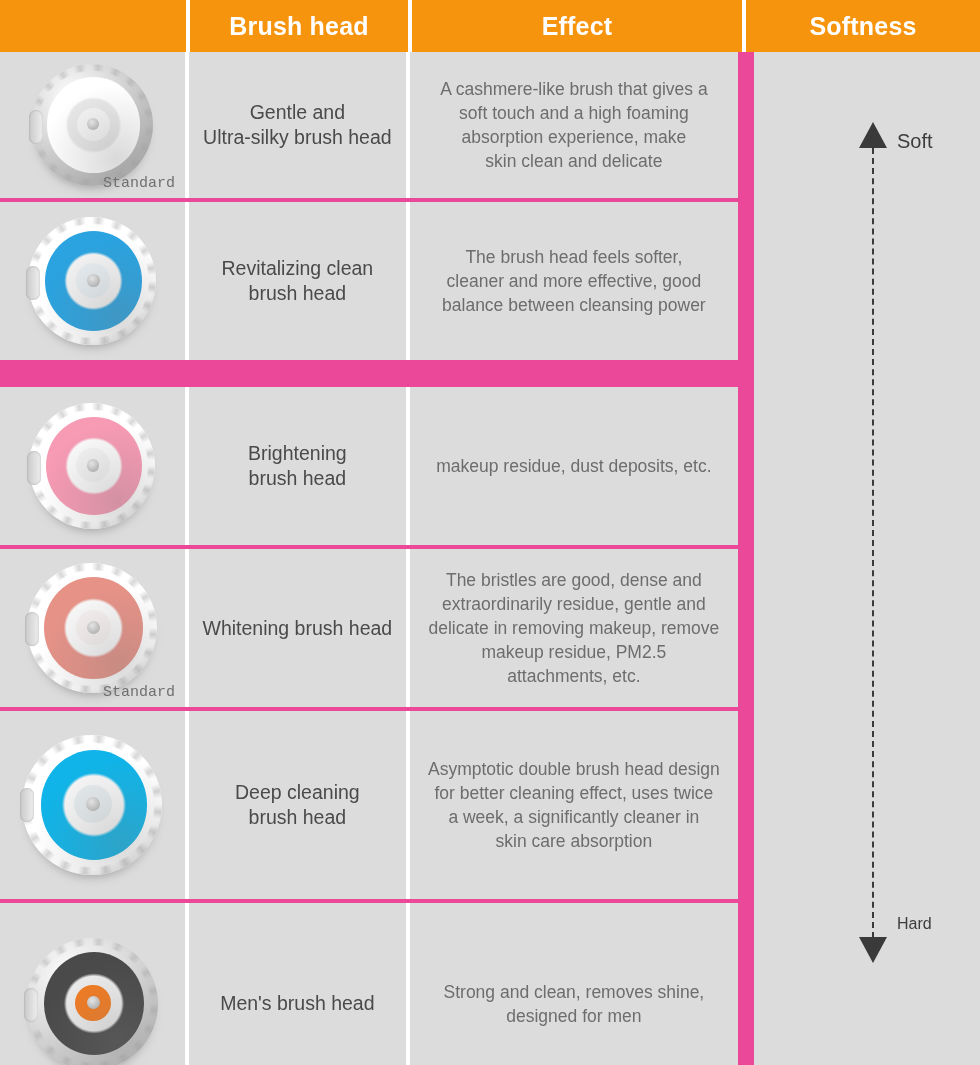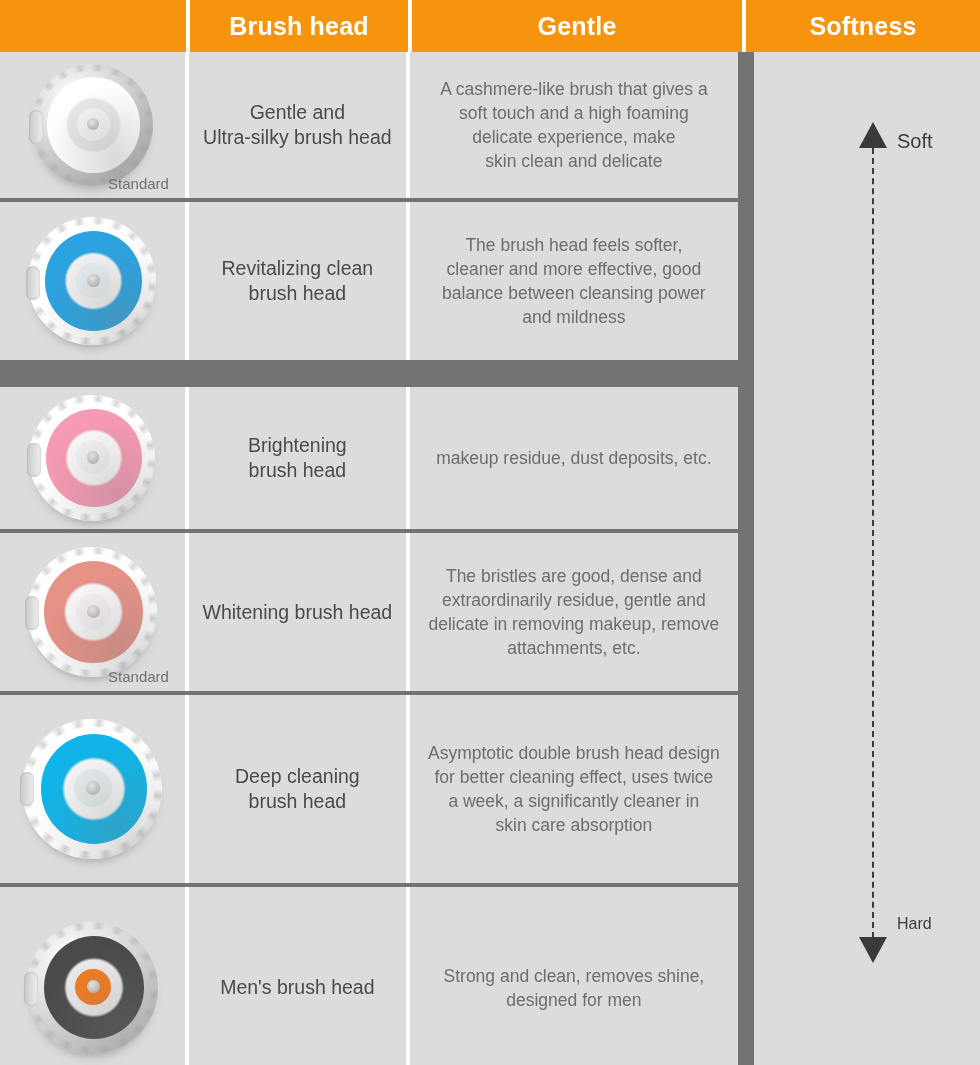--- a/index.html
+++ b/index.html
@@ -5,21 +5,21 @@
   html,body{margin:0;padding:0;}
   body{
     width:980px;height:1065px;
     background:#ffffff;
     font-family:"Liberation Sans", sans-serif;
     overflow:hidden;
   }
   .sheet{
     position:relative;
     width:980px;height:1065px;
-    background:#737373;
+    background:#ec4899;
   }
 
   
   .header-row{
     position:absolute;left:0;top:0;width:980px;height:52px;
     display:flex;
   }
   .hcell{
     height:52px;
     background:#f7940d;
@@ -80,23 +80,24 @@
     color:#6d6d6d;
     font-size:17.5px;
     line-height:24px;
     padding:0 12px;
     box-sizing:border-box;
   }
   .vgap{width:4px;background:#ffffff;}
 
   .std-label{
     position:absolute;
-    right:16px;bottom:6px;
+    right:10px;bottom:6px;
     font-size:15px;
     color:#707070;
+    font-family:Liberation Mono, monospace;
   }
 
   
   .brush{
     position:relative;
     border-radius:50%;
     box-shadow:0 8px 10px -6px rgba(120,120,120,.55);
   }
   .brush .body{
     position:absolute;inset:0;border-radius:50%;
@@ -193,21 +194,21 @@
 </head>
 <body>
 
 <div class="sheet">
 
   <div class="header-row">
     <div class="hcell h-img"></div>
     <div class="hgap"></div>
     <div class="hcell h-name">Brush head</div>
     <div class="hgap"></div>
-    <div class="hcell h-effect">Gentle</div>
+    <div class="hcell h-effect">Effect</div>
     <div class="hgap"></div>
     <div class="hcell h-soft">Softness</div>
   </div>
 
   <div class="grid">
 
     <div class="rows" id="rows-host">
         <div class="row" style="height: 146px;">
           <div class="cell cell-img">
             <div class="brush" style="width: 122px; height: 122px;">
@@ -226,21 +227,21 @@
             <div>
               <div>Gentle and</div>
               <div>Ultra-silky brush head</div>
             </div>
           </div>
           <div class="vgap"></div>
           <div class="cell cell-effect">
             <div>
               <div>A cashmere-like brush that gives a</div>
               <div>soft touch and a high foaming</div>
-              <div>delicate experience, make</div>
+              <div>absorption experience, make</div>
               <div>skin clean and delicate</div>
             </div>
           </div>
         </div>
         <div class="row" style="height: 158px;">
           <div class="cell cell-img">
             <div class="brush" style="width: 128px; height: 128px;">
               <div class="body" style="background:radial-gradient(circle at 34% 28%, #ffffff 0%, #ffffff 72%, #b4b4b4 100%)"></div>
               <div class="rim"></div>
               <div class="sidebtn"></div>
@@ -256,25 +257,24 @@
               <div>Revitalizing clean</div>
               <div>brush head</div>
             </div>
           </div>
           <div class="vgap"></div>
           <div class="cell cell-effect">
             <div>
               <div>The brush head feels softer,</div>
               <div>cleaner and more effective, good</div>
               <div>balance between cleansing power</div>
-              <div>and mildness</div>
-            </div>
-          </div>
-        </div>
-        <div class="row" style="height: 142px; margin-top: 27px;">
+            </div>
+          </div>
+        </div>
+        <div class="row" style="height: 158px; margin-top: 27px;">
           <div class="cell cell-img">
             <div class="brush" style="width: 126px; height: 126px;">
               <div class="body" style="background:radial-gradient(circle at 34% 28%, #ffffff 0%, #ffffff 72%, #b4b4b4 100%)"></div>
               <div class="rim"></div>
               <div class="sidebtn"></div>
               <div class="ringA" style="left:16.38px;top:13.86px;width:95.76px;height:98.28px;background:radial-gradient(circle, #fbfbfb 0 38%, #f79ab4 42% 72%, #fbfbfb 76% 100%);"></div>
               <div class="core" style="left:46.62px;top:45.36px;width:34.02px;height:34.02px;background:radial-gradient(circle, #f3f3f3 0 55%, #f3f3f3 100%);"></div>
               <div class="hub" style="left:57.330000000000005px;top:56.07px;width:12.600000000000001px;height:12.600000000000001px;"></div>
               <div class="shade"></div>
             </div>
@@ -311,20 +311,21 @@
             <div>
               <div>Whitening brush head</div>
             </div>
           </div>
           <div class="vgap"></div>
           <div class="cell cell-effect">
             <div>
               <div>The bristles are good, dense and</div>
               <div>extraordinarily residue, gentle and</div>
               <div>delicate in removing makeup, remove</div>
+              <div>makeup residue, PM2.5</div>
               <div>attachments, etc.</div>
             </div>
           </div>
         </div>
         <div class="row" style="height: 188px;">
           <div class="cell cell-img">
             <div class="brush" style="width: 140px; height: 140px;">
               <div class="body" style="background:radial-gradient(circle at 34% 28%, #ffffff 0%, #ffffff 72%, #b4b4b4 100%)"></div>
               <div class="rim"></div>
               <div class="sidebtn"></div>

